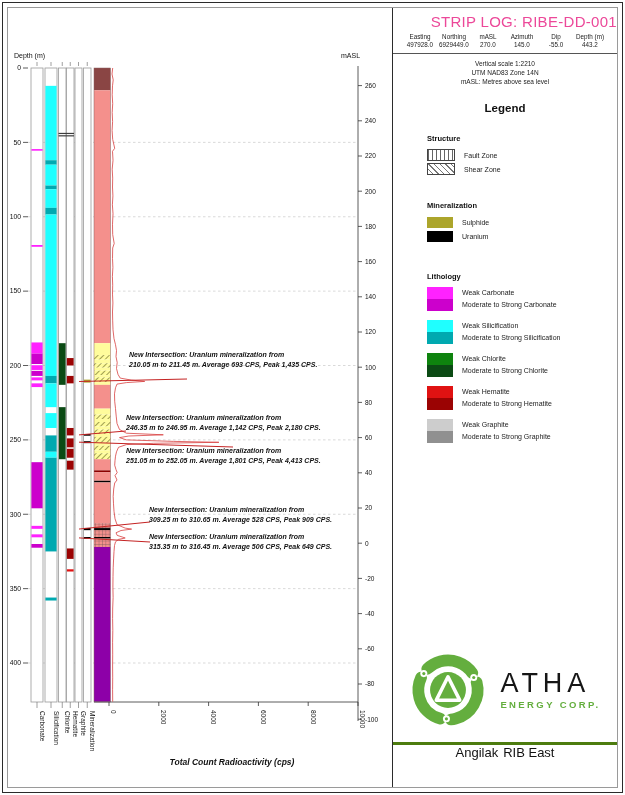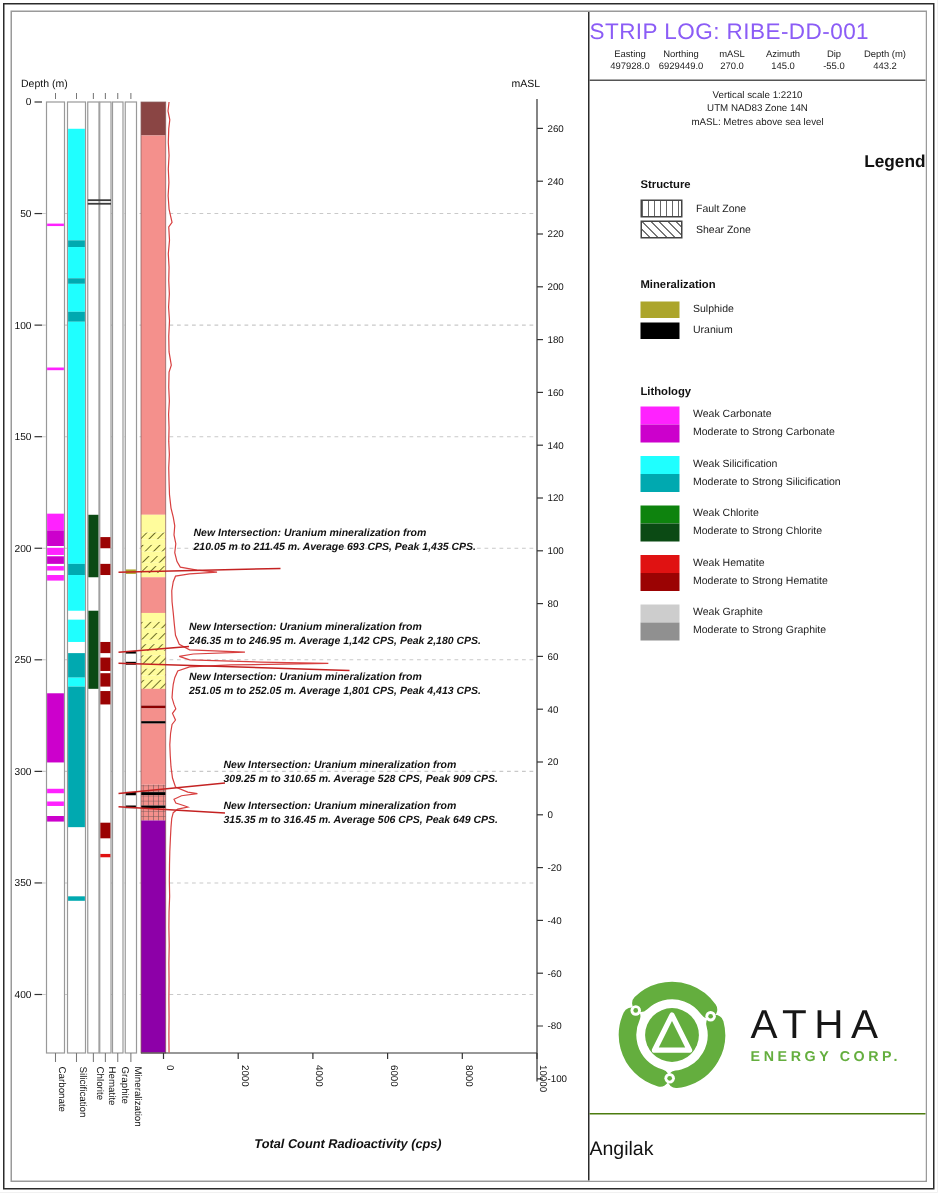--- a/index.html
+++ b/index.html
@@ -2,44 +2,44 @@
 <html><head>
 <meta charset="utf-8">
 <style>
   html,body{margin:0;padding:0;background:#e8e8e8}
   .page{position:relative;width:625px;height:795px;background:#fff;font-family:"Liberation Sans",sans-serif;overflow:hidden;margin:0 auto}
   .frame-a{position:absolute;inset:2px;border:1px solid #2b2b2b;pointer-events:none}
   .frame-b{position:absolute;inset:7px;border:1px solid #9a9a9a;pointer-events:none}
   #log-svg{position:absolute;left:0;top:0}
   .panel{position:absolute;left:392px;top:8px;bottom:8px;width:224px;border-left:1px solid #2b2b2b;background:#fff}
   .tb{padding-top:5px;padding-bottom:4px;border-bottom:1px solid #555}
-  .tb-title{text-align:left;font-size:15px;color:#8b5cf6;letter-spacing:.3px}
+  .tb-title{text-align:right;font-size:15px;color:#ec4899;letter-spacing:.3px}
   .tb-fields{display:flex;justify-content:center;gap:3px;margin-top:3px}
   .tb-cell{text-align:center;font-size:6.3px;line-height:8px;color:#222;min-width:31px}
   .notes{margin-top:5px;text-align:center;font-size:6.5px;line-height:9px;color:#222}
-  .legend-title{margin-top:16px;text-align:right;font-weight:bold;font-size:11.5px;color:#111}
+  .legend-title{margin-top:16px;text-align:center;font-weight:bold;font-size:11.5px;color:#111}
   #legend-sections{margin-left:34px;margin-right:8px}
   .lg-h{font-weight:bold;font-size:7.5px;color:#111;margin:0 0 6px 0}
-  .sec-litho{margin-top:16px}.sec-struct{margin-top:4px}.sec-min{margin-top:26px}
+  .sec-litho{margin-top:16px}.sec-struct{margin-top:20px}.sec-min{margin-top:26px}
   .sec-alt{margin-top:30px}.sec-rad{margin-top:24px}
   .lg-row{display:flex;align-items:center;height:12px;margin-bottom:2px}
   .lg-row .lbl{font-size:7px;color:#222}
   .sw{width:26px;height:11px;margin-right:9px;flex:none}
   .sw.pat-vert{border:1px solid #444;height:10px;background:repeating-linear-gradient(90deg,#666 0,#666 1px,#fff 1px,#fff 4px)}
   .sw.pat-diag{border:1px solid #444;height:10px;background:repeating-linear-gradient(45deg,#fff 0,#fff 3px,#777 3px,#777 4px)}
   .pair{display:flex;margin-bottom:9px}
   .pair-sw{width:26px;margin-right:9px;flex:none}
   .pair-sw div{height:12px}
   .pair-lbls div{font-size:7px;line-height:12px;color:#222}
   .line-sw{width:28px;height:1px;margin-right:9px;flex:none}
   .logo{position:absolute;top:632px;left:0;right:0;height:100px;display:flex;align-items:center;justify-content:center;gap:13px}
   .logo-txt{display:flex;flex-direction:column}
   .logo-name{font-size:27px;letter-spacing:5px;color:#161616;font-weight:500;line-height:27px}
   .logo-sub{font-size:9.5px;letter-spacing:2.4px;margin-top:2px;font-weight:bold}
-  .footer{position:absolute;top:734px;left:0;right:0;bottom:0;border-top:1px solid #4d7c0f;display:flex;flex-direction:column;justify-content:center;gap:5px;text-align:left}
+  .footer{position:absolute;top:734px;left:0;right:0;bottom:0;border-top:3px solid #4d7c0f;display:flex;flex-direction:row;justify-content:center;gap:5px;text-align:left}
   .footer div{font-size:13px;color:#111}
 </style>
 </head>
 <body>
 
 <div class="page">
   <div class="frame-a"></div>
   <div class="frame-b"></div>
 
   <svg id="log-svg" width="392" height="795">
@@ -413,15 +413,16 @@
         </g>
       </svg>
       <div class="logo-txt">
         <div class="logo-name">ATHA</div>
         <div class="logo-sub" id="logo-sub" style="color: rgb(100, 174, 62);">ENERGY CORP.</div>
       </div>
     </div>
 
     <div class="footer">
       <div>Angilak</div>
+      <div>RIB East</div>
     </div>
   </div>
 </div>
 
 </body></html>

